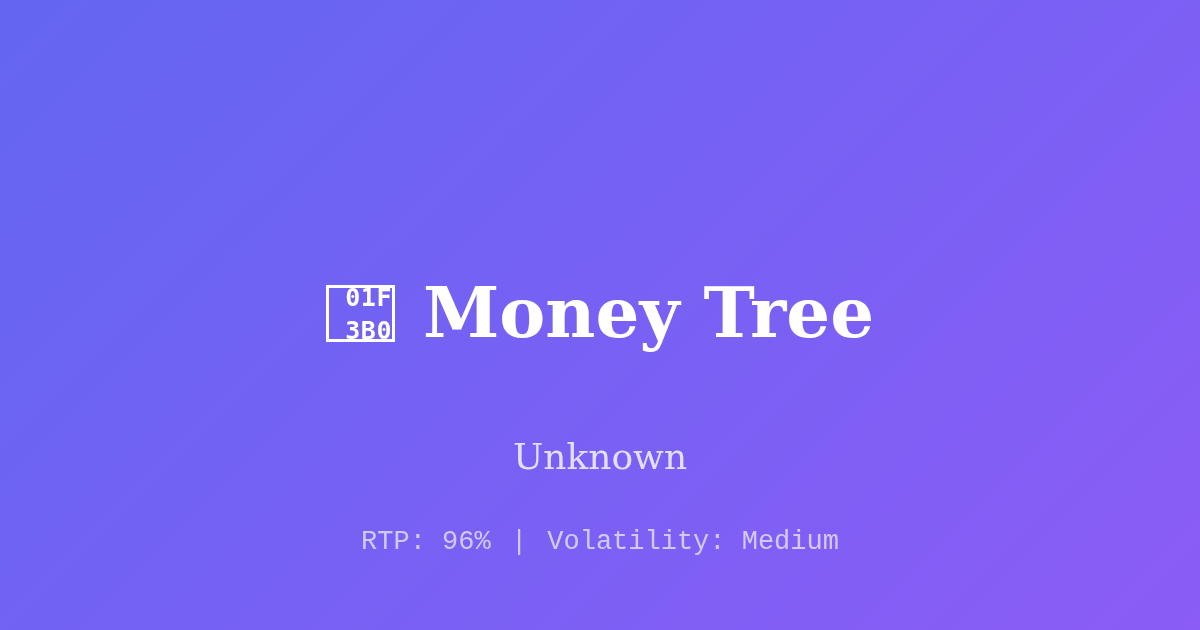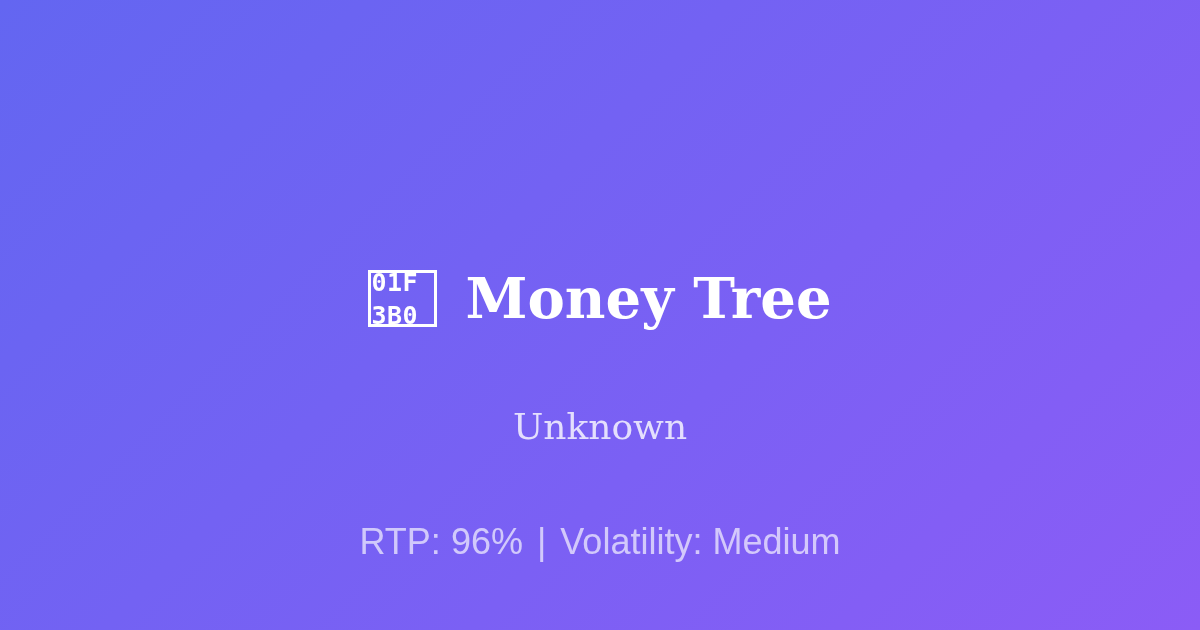--- a/index.html
+++ b/index.html
@@ -46,40 +46,40 @@
   }
 
   
   #glyph-tofu {
     width: 69px;
     height: 57px;
     box-sizing: border-box;
     border: 3px solid #ffffff;
     display: flex;
     flex-direction: column;
-    align-items: flex-start;
+    align-items: flex-end;
     justify-content: center;
     font-family: "DejaVu Sans Mono", "Liberation Mono", monospace;
     font-weight: 700;
     font-size: 25px;
     line-height: 25px;
     letter-spacing: 0.5px;
     color: #ffffff;
     flex: 0 0 auto;
     margin-top: 2px;
     gap: 8px;
   }
   #glyph-tofu .tofu-line {
     display: block;
   }
 
   #title-text {
     font-family: "DejaVu Serif", "Liberation Serif", serif;
     font-weight: 700;
-    font-size: 56px;
+    font-size: 69px;
     line-height: 1;
     color: #ffffff;
     white-space: nowrap;
     letter-spacing: 0px;
   }
 
   #subtitle {
     margin-top: 46px;
     font-family: "DejaVu Serif", "Liberation Serif", serif;
     font-weight: 400;
@@ -89,23 +89,23 @@
     white-space: nowrap;
   }
 
   
   #meta {
     position: absolute;
     left: 0;
     right: 0;
     top: 526px;
     text-align: center;
-    font-family: Liberation Sans, sans-serif;
+    font-family: Liberation Mono, monospace;
     font-weight: 400;
-    font-size: 36px;
+    font-size: 27px;
     line-height: 32px;
     color: rgba(255, 255, 255, 0.66);
     white-space: nowrap;
   }
   #meta .meta-sep {
     padding: 0 4px;
   }
 </style>
 </head>
 <body>

